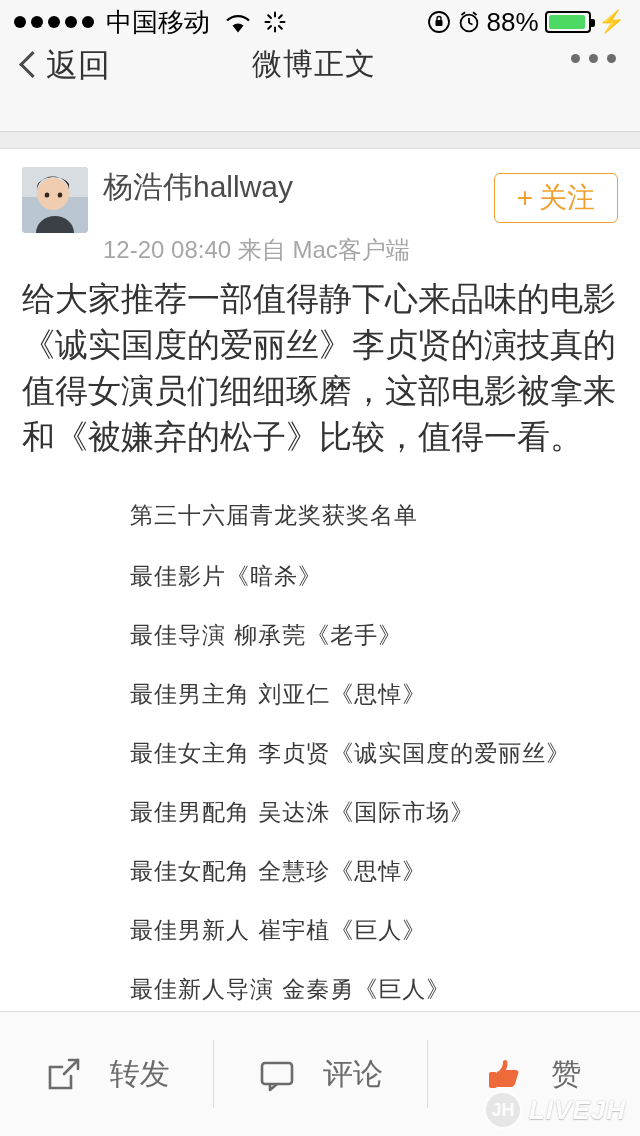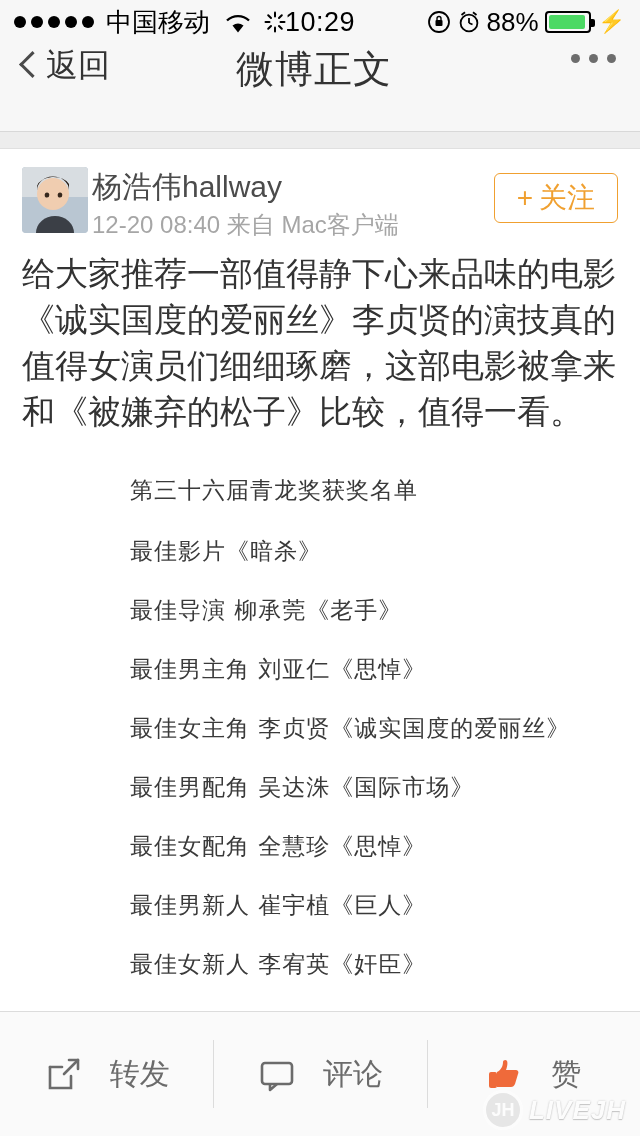--- a/index.html
+++ b/index.html
@@ -135,21 +135,21 @@
     left: 3px; top: 5px;
     width: 16px; height: 16px;
     border-left: 3px solid #4a4a4a;
     border-bottom: 3px solid #4a4a4a;
     transform: rotate(45deg);
   }
   .nav-title {
     position: absolute;
     left: 0; right: 12px;
     text-align: center;
-    font-size: 38px;
+    font-size: 30px;
     color: #333;
     letter-spacing: 1px;
   }
   .nav-more {
     margin-left: auto;
     display: flex;
     gap: 9px;
     z-index: 2;
     padding: 10px 4px;
   }
@@ -184,25 +184,26 @@
   .avatar {
     width: 66px; height: 66px;
     border-radius: 4px;
     overflow: hidden;
     flex: 0 0 auto;
     background: #c9d3dc;
     position: relative;
   }
   .avatar svg { display: block; }
   .poster-info {
-    margin-left: 4px;
+    margin-left: 15px;
     display: flex;
     flex-direction: column;
     justify-content: flex-start;
     padding-top: 2px;
+    gap: 25px;
   }
   .poster-name {
     font-size: 30px;
     color: #4b4b4b;
     line-height: 36px;
   }
   .poster-meta {
     font-size: 24px;
     color: #a6a6a6;
     margin-top: 6px;
@@ -339,21 +340,20 @@
         <line x1="11" y1="16.5" x2="11" y2="20.5"></line>
         <line x1="1.5" y1="11" x2="5.5" y2="11"></line>
         <line x1="16.5" y1="11" x2="20.5" y2="11"></line>
         <line x1="4.2" y1="4.2" x2="7" y2="7"></line>
         <line x1="15" y1="15" x2="17.8" y2="17.8"></line>
         <line x1="4.2" y1="17.8" x2="7" y2="15"></line>
         <line x1="15" y1="7" x2="17.8" y2="4.2"></line>
       </g>
     </svg>
   </div>
-  <div class="clock">10:29</div>
   <div class="status-right">
     <span class="lock-rot">
       <svg width="24" height="24" viewBox="0 0 24 24">
         <circle cx="12" cy="12" r="10" stroke="#000" stroke-width="1.8" fill="none"></circle>
         <rect x="8.5" y="10" width="7" height="6" rx="1" fill="#000"></rect>
         <path d="M10 10 V8.5 a2 2 0 0 1 4 0 V10" stroke="#000" stroke-width="1.4" fill="none"></path>
       </svg>
     </span>
     <span class="alarm">
       <svg width="24" height="24" viewBox="0 0 24 24">
@@ -415,21 +415,20 @@
   <div class="post-image">
     <div class="award-card">
       <div class="award-line award-title">第三十六届青龙奖获奖名单</div>
       <div class="award-line">最佳影片《暗杀》</div>
       <div class="award-line">最佳导演 柳承莞《老手》</div>
       <div class="award-line">最佳男主角 刘亚仁《思悼》</div>
       <div class="award-line">最佳女主角 李贞贤《诚实国度的爱丽丝》</div>
       <div class="award-line">最佳男配角 吴达洙《国际市场》</div>
       <div class="award-line">最佳女配角 全慧珍《思悼》</div>
       <div class="award-line">最佳男新人 崔宇植《巨人》</div>
-      <div class="award-line">最佳女新人 李宥英《奸臣》</div>
       <div class="award-line">最佳新人导演 金秦勇《巨人》</div>
     </div>
   </div>
 </div>
 
 <div class="toolbar">
   <div class="tool-item">
     <span class="tool-icon">
       <svg width="40" height="40" viewBox="0 0 40 40">
         <path d="M6 13 v21 h21 v-12" stroke="#6b6b6b" stroke-width="2.6" fill="none" stroke-linecap="round"></path>

